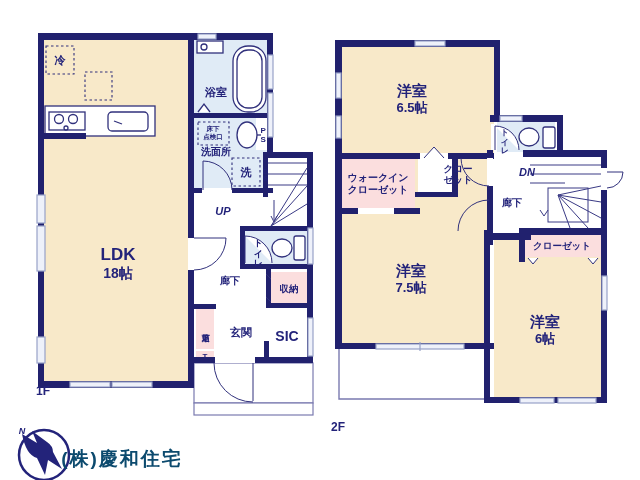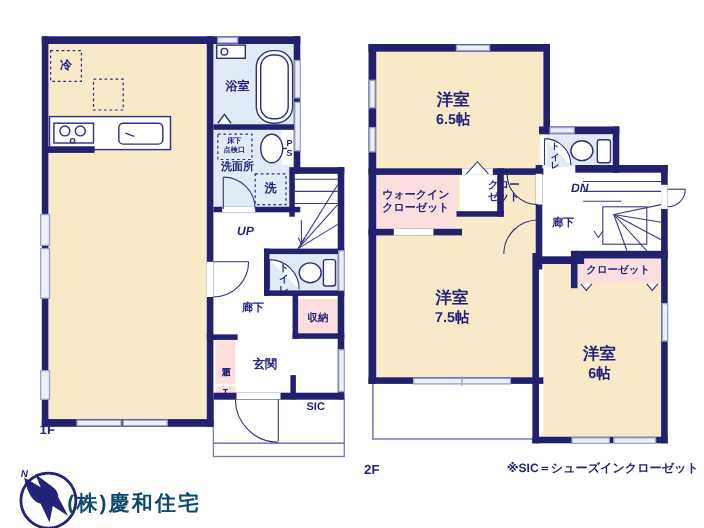--- a/index.html
+++ b/index.html
@@ -221,38 +221,42 @@
       </g>
     </g>
 
     <g>
       <circle cx="44" cy="455" r="25" fill="#ffffff" stroke="#23237a" stroke-width="2.5"></circle>
       <path d="M22,434 l15,9 -5,-12 15,11 q6,4 6,10 l9,17 -14,-9 -3,15 -8,-17 q-11,-3 -15,-24 z" fill="#23237a"></path>
     </g>
   </g>
 </svg>
 
+<div class="lbl" style="left:118px;top:263px;font-size:17px;">
+  <div>LDK</div>
+  <div style="font-size:14px;">18帖</div>
+</div>
 <div class="lbl" style="left:60px;top:60px;font-size:11px;">冷</div>
-<div class="lbl" style="left:216px;top:79px;font-size:11px;">浴室</div>
+<div class="lbl" style="left:216px;top:92px;font-size:11px;">浴室</div>
 <div class="lbl" style="left:213px;top:133px;font-size:6.5px;">
   <div>床下</div>
   <div>点検口</div>
 </div>
 <div class="lbl" style="left:216px;top:152px;font-size:10px;">洗面所</div>
 <div class="lbl" style="left:246px;top:172px;font-size:11px;">洗</div>
 <div class="lbl v" style="left:263px;top:135px;font-size:8px;">PS</div>
 <div class="lbl v" style="left:265px;top:175px;font-size:7px;">DS</div>
 <div class="lbl italic" style="left:223px;top:211px;font-size:11px;">UP</div>
 <div class="lbl v" style="left:258px;top:248px;font-size:9px;">トイレ</div>
 <div class="lbl" style="left:230px;top:281px;font-size:10px;">廊下</div>
 <div class="lbl" style="left:289px;top:289px;font-size:9.5px;">収納</div>
 <div class="lbl v" style="left:205px;top:328px;font-size:8px;">下足箱</div>
 <div class="lbl" style="left:205px;top:357px;font-size:8px;">T</div>
 <div class="lbl" style="left:241px;top:332px;font-size:11px;">玄関</div>
-<div class="lbl" style="left:287px;top:336px;font-size:10px;margin-top:35px;">SIC</div>
+<div class="lbl" style="left:287px;top:336px;font-size:14px;">SIC</div>
 <div class="lbl" style="left:43px;top:391px;font-size:12px;">1F</div>
 
 <div class="lbl" style="left:412px;top:99px;font-size:15px;">
   <div>洋室</div>
   <div style="font-size:13px;">6.5帖</div>
 </div>
 <div class="lbl v" style="left:504px;top:137px;font-size:8px;">トイレ</div>
 <div class="lbl italic" style="left:527px;top:172px;font-size:11px;">DN</div>
 <div class="lbl" style="left:512px;top:203px;font-size:10px;">廊下</div>
 <div class="lbl" style="left:378px;top:184px;font-size:10px;">
@@ -267,17 +271,16 @@
   <div>洋室</div>
   <div style="font-size:13px;">7.5帖</div>
 </div>
 <div class="lbl" style="left:562px;top:246px;font-size:9.5px;">クローゼット</div>
 <div class="lbl" style="left:545px;top:330px;font-size:15px;">
   <div>洋室</div>
   <div style="font-size:13px;">6帖</div>
 </div>
 <div class="lbl" style="left:338px;top:411px;font-size:12px;margin-top:16px;">2F</div>
 
-<div class="lbl note" style="left:548px;top:427px;font-size:11px;">※SIC＝シューズインクローゼット</div>
 <div class="lbl wm" style="left:122px;top:459px;font-size:19px;">(株)慶和住宅</div>
 <div class="lbl italic" style="left:22px;top:431px;font-size:9px;">N</div>
 
 </div>
 
 </body></html>

